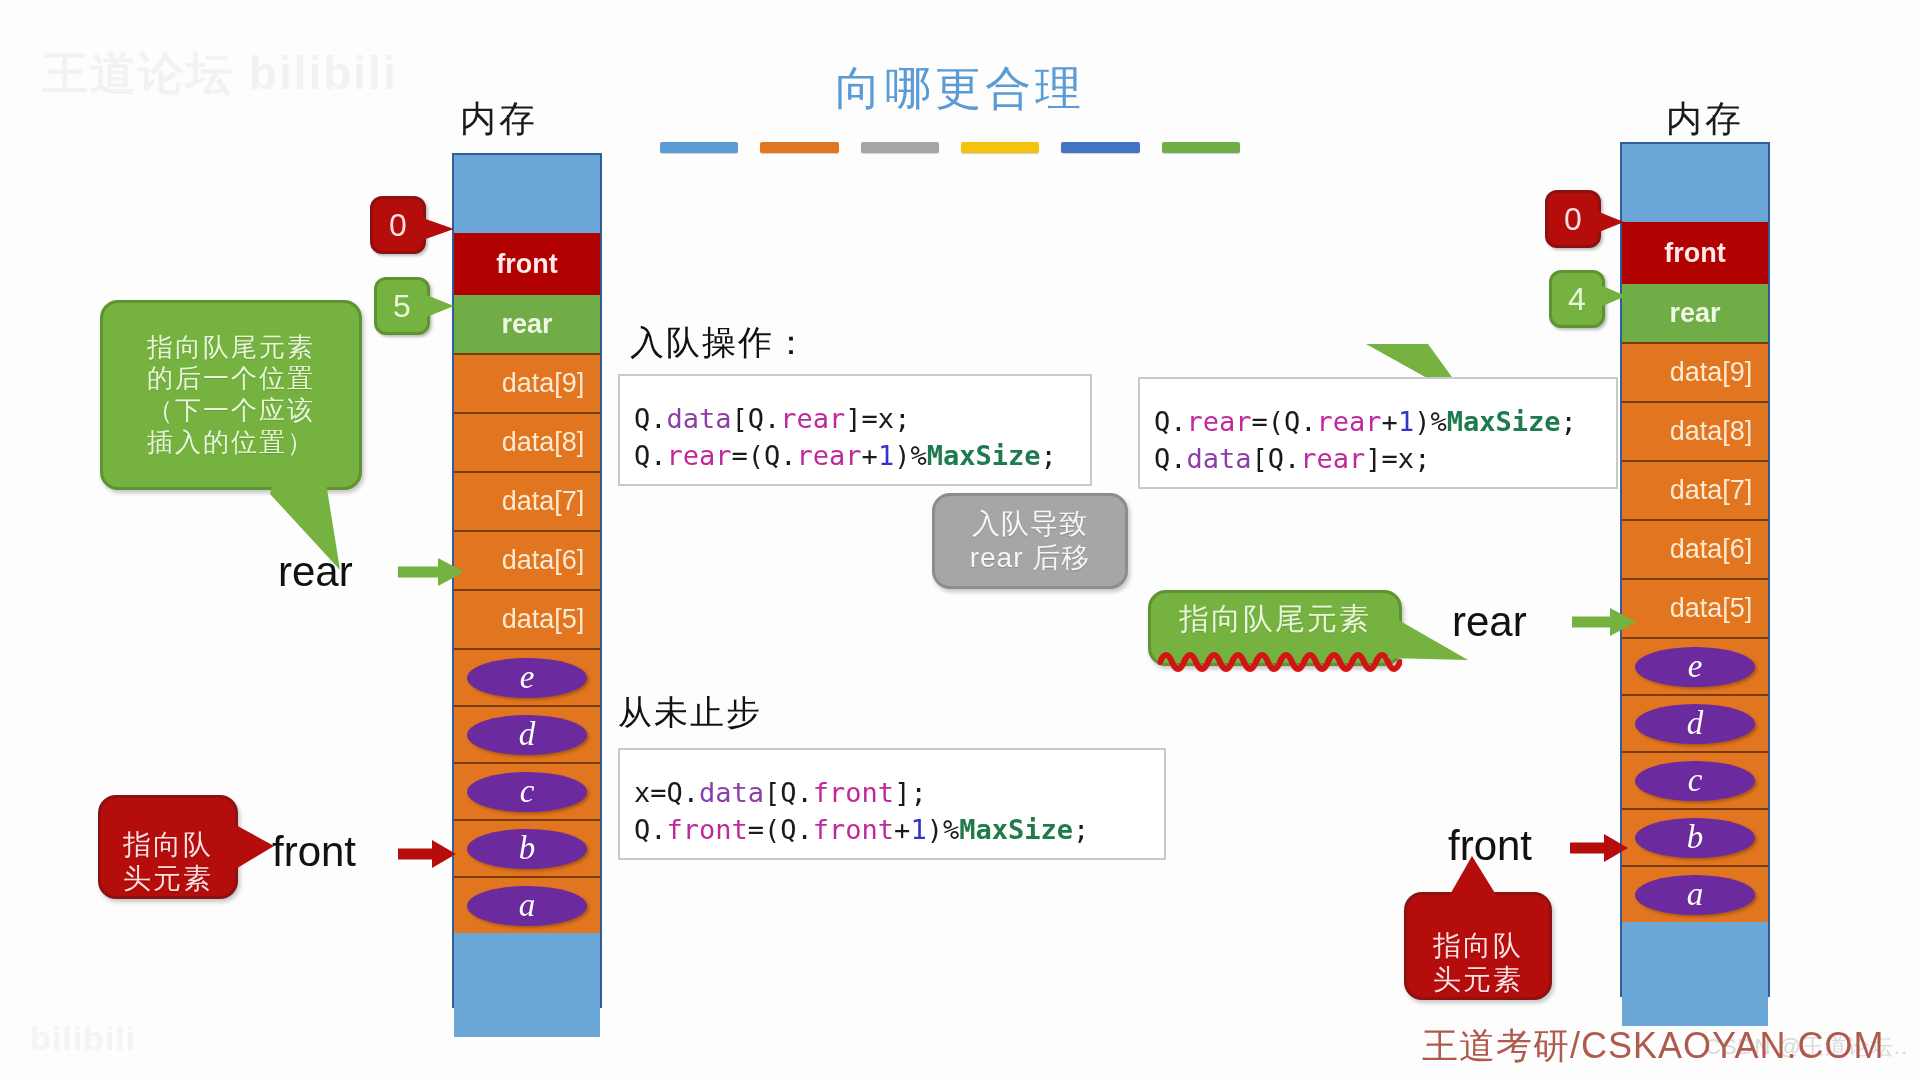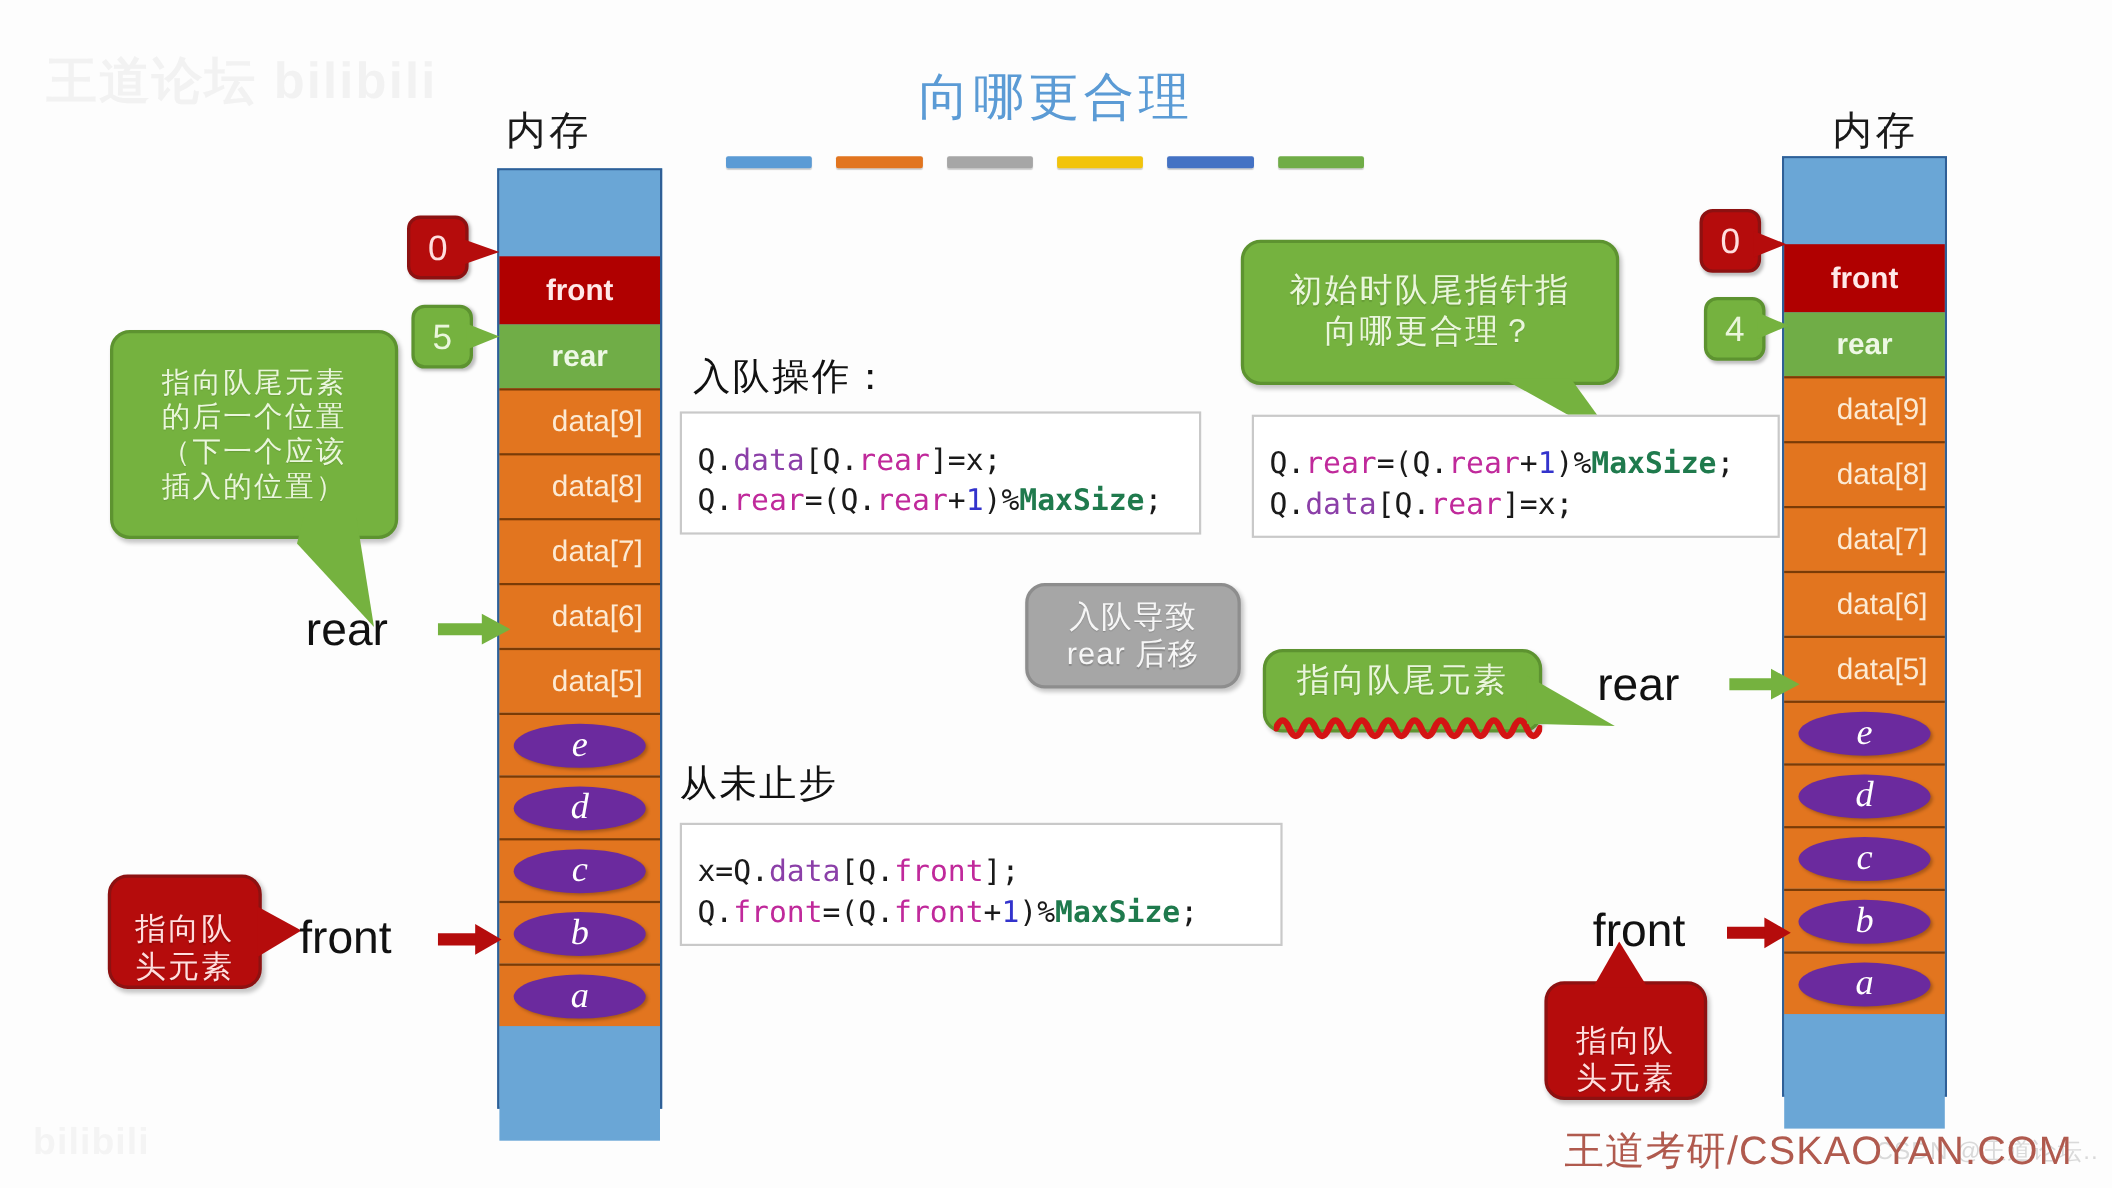--- a/index.html
+++ b/index.html
@@ -323,27 +323,24 @@
     <div><span>Q.</span><span class="tok-attr">data</span><span>[Q.</span><span class="tok-prop">rear</span><span>]=x;</span></div>
     <div><span>Q.</span><span class="tok-prop">rear</span><span>=(Q.</span><span class="tok-prop">rear</span><span>+</span><span class="tok-num">1</span><span>)%</span><span class="tok-const">MaxSize</span><span>;</span></div>
   </div>
 
   <div class="oplabel" style="left:618px; top:690px;">从未止步</div>
   <div class="codebox" style="left:618px; top:748px; width:548px;">
     <div><span>x=Q.</span><span class="tok-attr">data</span><span>[Q.</span><span class="tok-prop">front</span><span>];</span></div>
     <div><span>Q.</span><span class="tok-prop">front</span><span>=(Q.</span><span class="tok-prop">front</span><span>+</span><span class="tok-num">1</span><span>)%</span><span class="tok-const">MaxSize</span><span>;</span></div>
   </div>
 
-  <div class="bubble bubble-gray" style="left:932px; top:493px; width:196px; height:96px; font-size:28px; letter-spacing:1px;margin-top:37px;">
+  <div class="bubble bubble-gray" style="left:932px; top:493px; width:196px; height:96px; font-size:28px; letter-spacing:1px;">
     <span>入队导致<br>rear 后移</span>
   </div>
 
-  <div class="bubble bubble-green" style="left:1128px; top:218px; width:344px; height:132px; font-size:30px; letter-spacing:2px;">
-    <span>初始时队尾指针指<br>向哪更合理？</span>
-  </div>
   <svg class="arrow" style="left:1366px; top:344px;" width="110" height="62">
     <polygon points="0,0 62,0 104,58" fill="#75b23f"></polygon>
   </svg>
 
   <div class="codebox" style="left:1138px; top:377px; width:480px;">
     <div><span>Q.</span><span class="tok-prop">rear</span><span>=(Q.</span><span class="tok-prop">rear</span><span>+</span><span class="tok-num">1</span><span>)%</span><span class="tok-const">MaxSize</span><span>;</span></div>
     <div><span>Q.</span><span class="tok-attr">data</span><span>[Q.</span><span class="tok-prop">rear</span><span>]=x;</span></div>
   </div>
 
   <div class="memlabel" style="left:1666px; top:95px;">内存</div>

